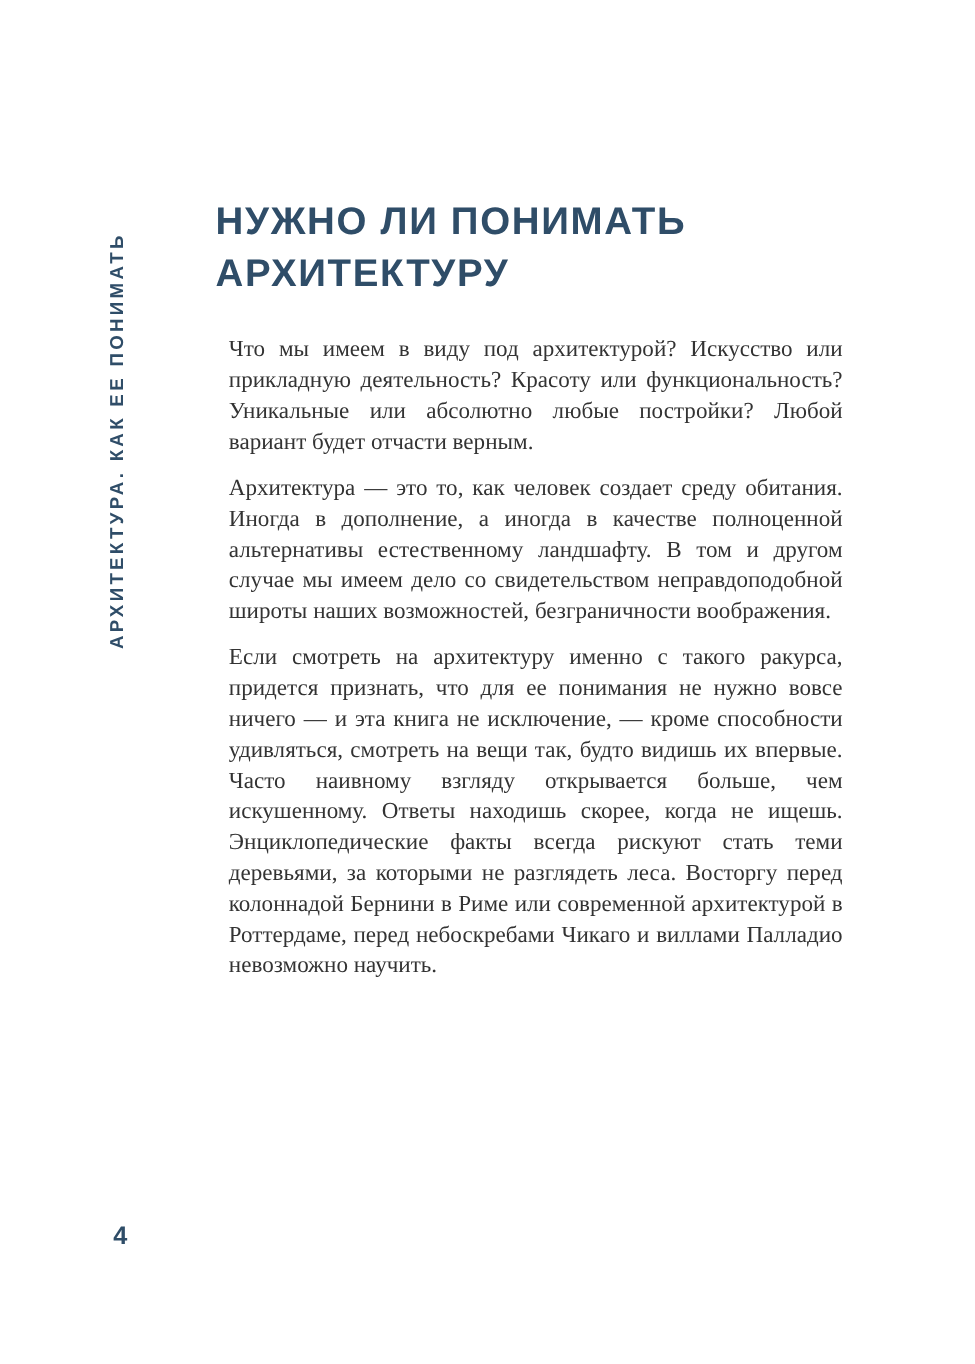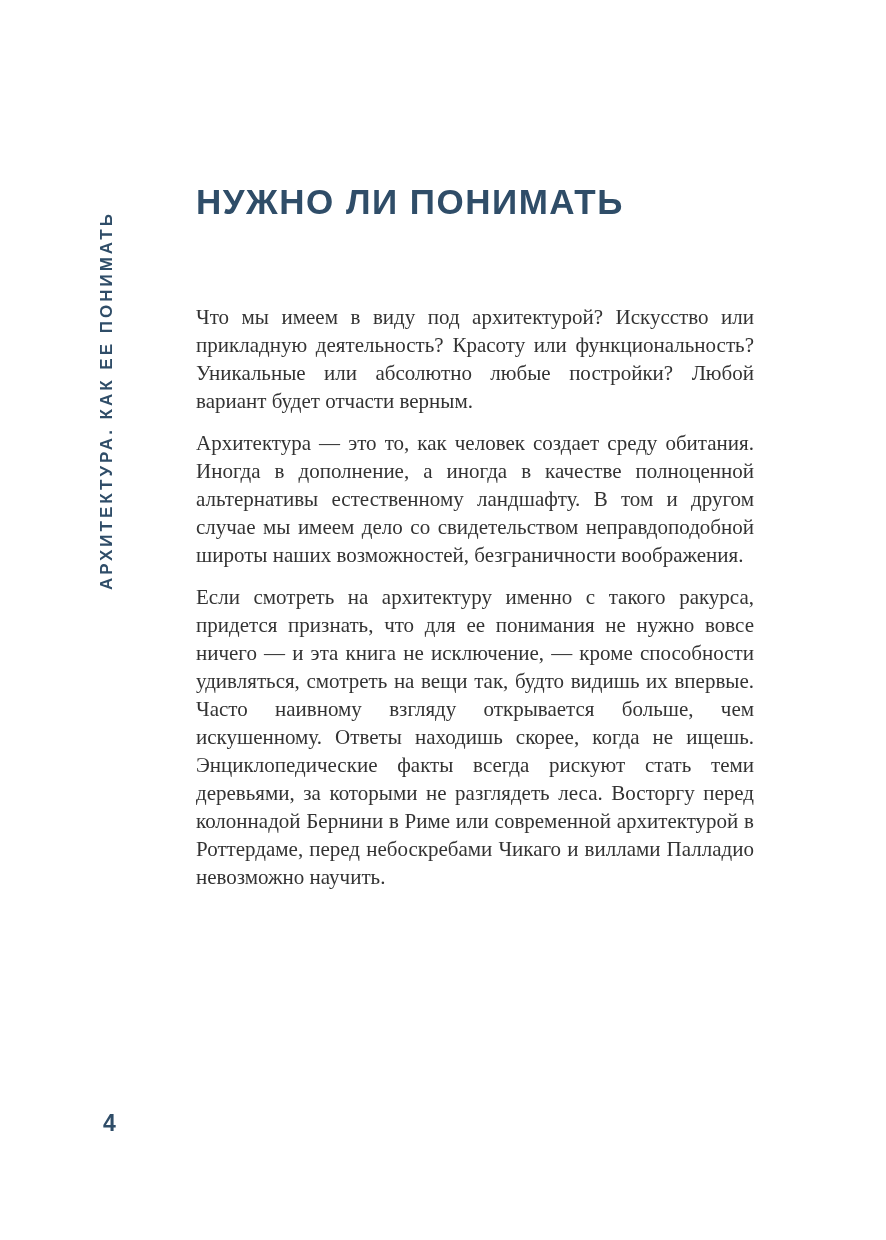--- a/index.html
+++ b/index.html
@@ -42,21 +42,21 @@
     font-family: "Liberation Sans", sans-serif;
     font-weight: bold;
     font-size: 35px;
     line-height: 1.34;
     letter-spacing: 1.5px;
     color: var(--accent);
   }
   .chapter-heading span { display: block; }
   .body-text {
     position: absolute;
-    left: 196px;
+    left: 208px;
     top: 303px;
     width: 558px;
     font-size: 21px;
     line-height: 28px;
     color: var(--body);
     text-align: justify;
     hyphens: auto;
     -webkit-hyphens: auto;
   }
   .body-text p {
@@ -74,20 +74,21 @@
 </style>
 </head>
 <body>
 
 <div class="page">
 
   <div class="side-title">АРХИТЕКТУРА. КАК ЕЕ ПОНИМАТЬ</div>
 
   <h1 class="chapter-heading">
     <span>НУЖНО ЛИ ПОНИМАТЬ</span>
+    <span>АРХИТЕКТУРУ</span>
   </h1>
 
   <div class="body-text">
     <p>Что мы имеем в виду под архитектурой? Искусство или прикладную деятельность? Красоту или функциональность? Уникальные или абсолютно любые постройки? Любой вариант будет отчасти верным.</p>
     <p>Архитектура — это то, как человек создает среду обитания. Иногда в дополнение, а иногда в качестве полноценной альтернативы естественному ландшафту. В том и другом случае мы имеем дело со свидетельством неправдоподобной широты наших возможностей, безграничности воображения.</p>
     <p>Если смотреть на архитектуру именно с такого ракурса, придется признать, что для ее понимания не нужно вовсе ничего — и эта книга не исключение, — кроме способности удивляться, смотреть на вещи так, будто видишь их впервые. Часто наивному взгляду открывается больше, чем искушенному. Ответы находишь скорее, когда не ищешь. Энциклопедические факты всегда рискуют стать теми деревьями, за которыми не разглядеть леса. Восторгу перед колоннадой Бернини в Риме или современной архитектурой в Роттердаме, перед небоскребами Чикаго и виллами Палладио невозможно научить.</p>
   </div>
 
   <div class="page-number">4</div>
 

